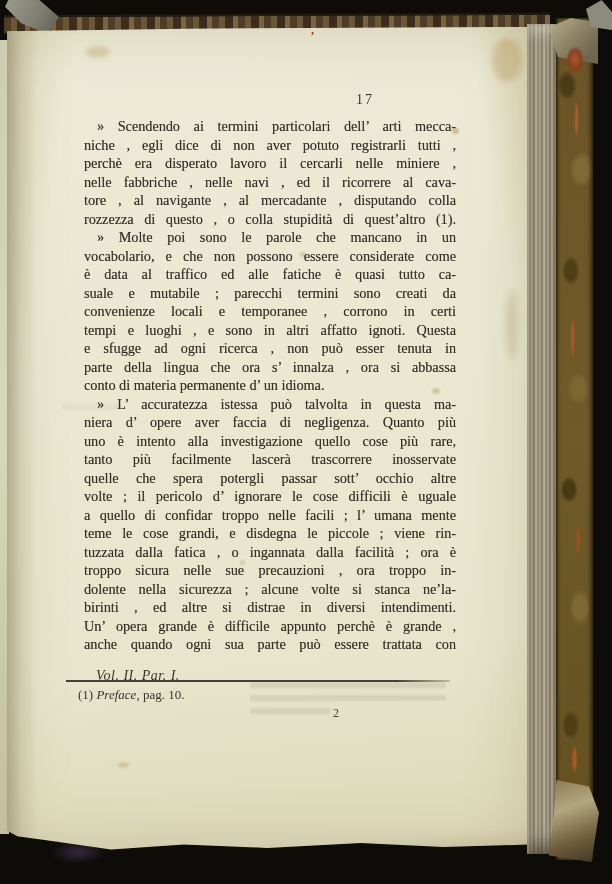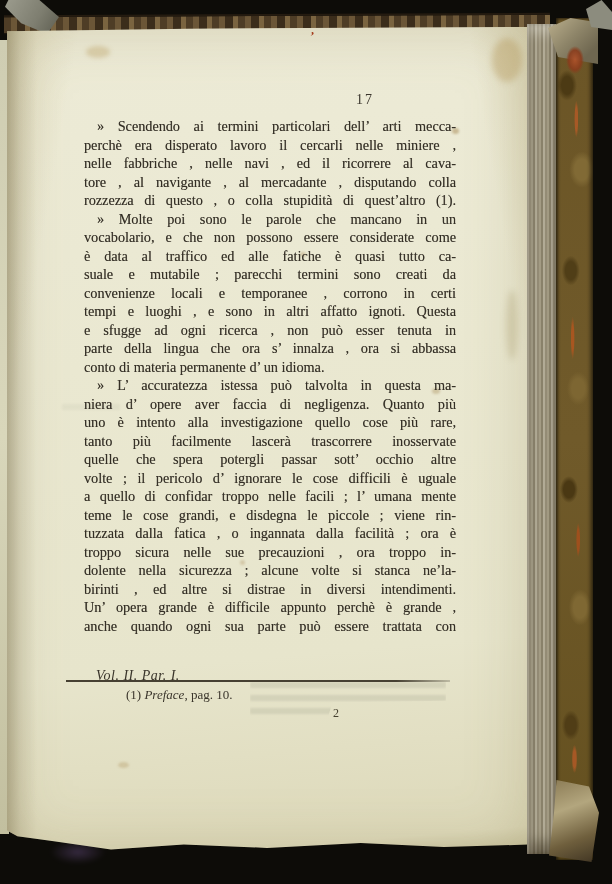--- a/index.html
+++ b/index.html
@@ -77,21 +77,21 @@
     transform:rotate(8deg);}
   .page-number{position:absolute;left:356px;top:92px;width:40px;text-align:left;
     font-size:14px;letter-spacing:2px;color:#3a352c;}
   .body-text{position:absolute;left:68px;top:117px;width:372px;font-size:14.2px;
     line-height:18.5px;color:#332e25;text-shadow:.2px .2px 0 rgba(45,40,30,.45);margin-left:16px;}
   .line{text-align:justify;text-align-last:justify;height:18.5px;overflow:hidden;}
   .line.indent{padding-left:13px;}
   .line.last{text-align-last:left;}
   .footnote-rule{position:absolute;left:66px;top:680px;width:384px;height:2px;
     background:linear-gradient(90deg,#464032 0 86%,rgba(70,64,50,.25));}
-  .footnote{position:absolute;left:78px;top:687px;font-size:13px;color:#3a352b;margin-left:48px;}
+  .footnote{position:absolute;left:78px;top:687px;font-size:13px;color:#3a352b;}
   .italic{font-style:italic;}
   .volume-line{position:absolute;left:96px;top:668px;font-style:italic;font-size:14px;
     letter-spacing:.5px;color:#3a352b;}
   .signature{position:absolute;left:333px;top:706px;font-size:12px;color:#45402f;}
 </style>
 </head>
 <body>
 
 <div class="scan">
 
@@ -118,20 +118,21 @@
   <div class="spot s7"></div>
   <div class="spot s8"></div>
   <div class="ghost g1"></div>
   <div class="ghost g2"></div>
 
   <div class="red-mark">’</div>
   <div class="page-number">17</div>
 
   <div class="body-text">
       <div class="line indent">» Scendendo ai termini particolari dell’ arti mecca-</div>
+      <div class="line">niche , egli dice di non aver potuto registrarli tutti ,</div>
       <div class="line">perchè era disperato lavoro il cercarli nelle miniere ,</div>
       <div class="line">nelle fabbriche , nelle navi , ed il ricorrere al cava-</div>
       <div class="line">tore , al navigante , al mercadante , disputando colla</div>
       <div class="line">rozzezza di questo , o colla stupidità di quest’altro (1).</div>
       <div class="line indent">» Molte poi sono le parole che mancano in un</div>
       <div class="line">vocabolario, e che non possono essere considerate come</div>
       <div class="line">è data al traffico ed alle fatiche è quasi tutto ca-</div>
       <div class="line">suale e mutabile ; parecchi termini sono creati da</div>
       <div class="line">convenienze locali e temporanee , corrono in certi</div>
       <div class="line">tempi e luoghi , e sono in altri affatto ignoti. Questa</div>

